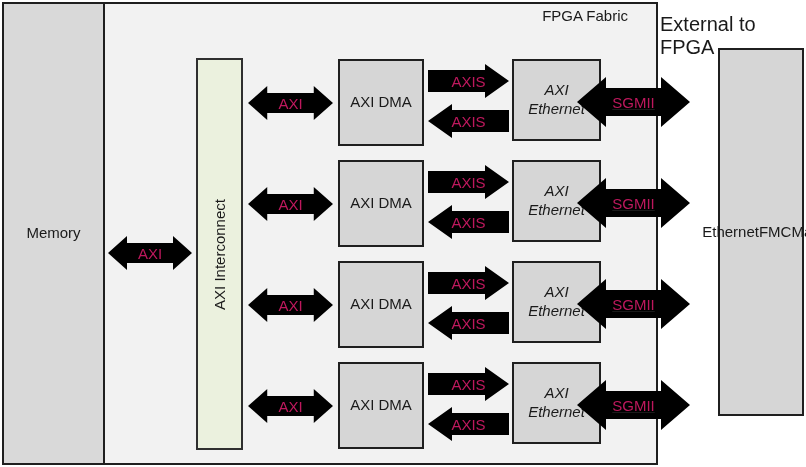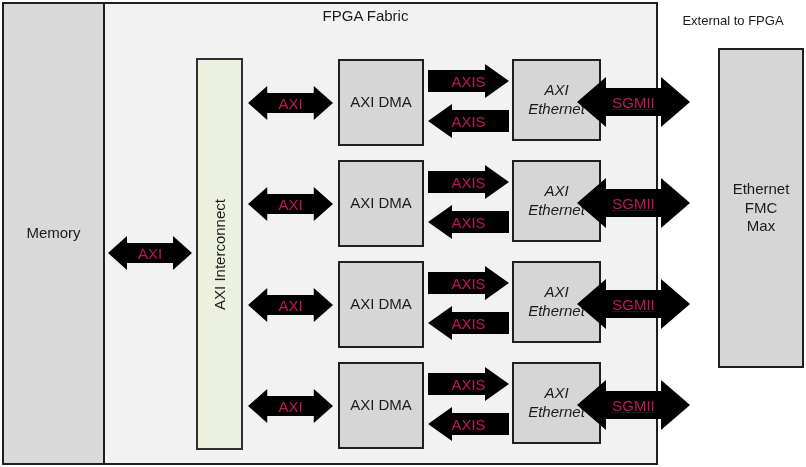--- a/index.html
+++ b/index.html
@@ -32,46 +32,46 @@
   }
   .fabric {
     position: absolute;
     left: 103px; top: 2px; width: 555px; height: 463px;
     background: #f2f2f2;
     border: 2px solid #1f1f1f;
   }
   .fabric-title {
     position: absolute;
     left: 103px; top: 7px; width: 525px;
-    text-align: center;
+    text-align: right;
     font-size: 15px;
   }
   .external-title {
     position: absolute;
     left: 660px; top: 13px; width: 146px;
-    text-align: center;
-    font-size: 13px;
+    text-align: left;
+    font-size: 20px;
   }
   .interconnect {
     position: absolute;
     left: 196px; top: 58px; width: 47px; height: 392px;
     background: #ebf1de;
     border: 2px solid #2f2f2f;
     display: flex;
     align-items: center;
     justify-content: center;
   }
   .vtext {
     transform: rotate(-90deg);
     white-space: nowrap;
     font-size: 15px;
   }
   .fmc {
-    left: 718px; top: 48px; width: 86px; height: 320px;
-    flex-direction: column;
+    left: 718px; top: 48px; width: 86px; height: 368px;
+    flex-direction: row;
   }
   .fmc span { display: block; }
   .dma   { left: 338px; top: 0; width: 86px; height: 87px; }
   .eth   { left: 512px; top: 0; width: 89px; height: 82px; font-style: italic; }
   .eth .wrap-narrow { width: 64px; margin: 0 auto; }
   .row {
     position: absolute;
     left: 0; width: 806px; height: 87px;
   }
   .arrow {

